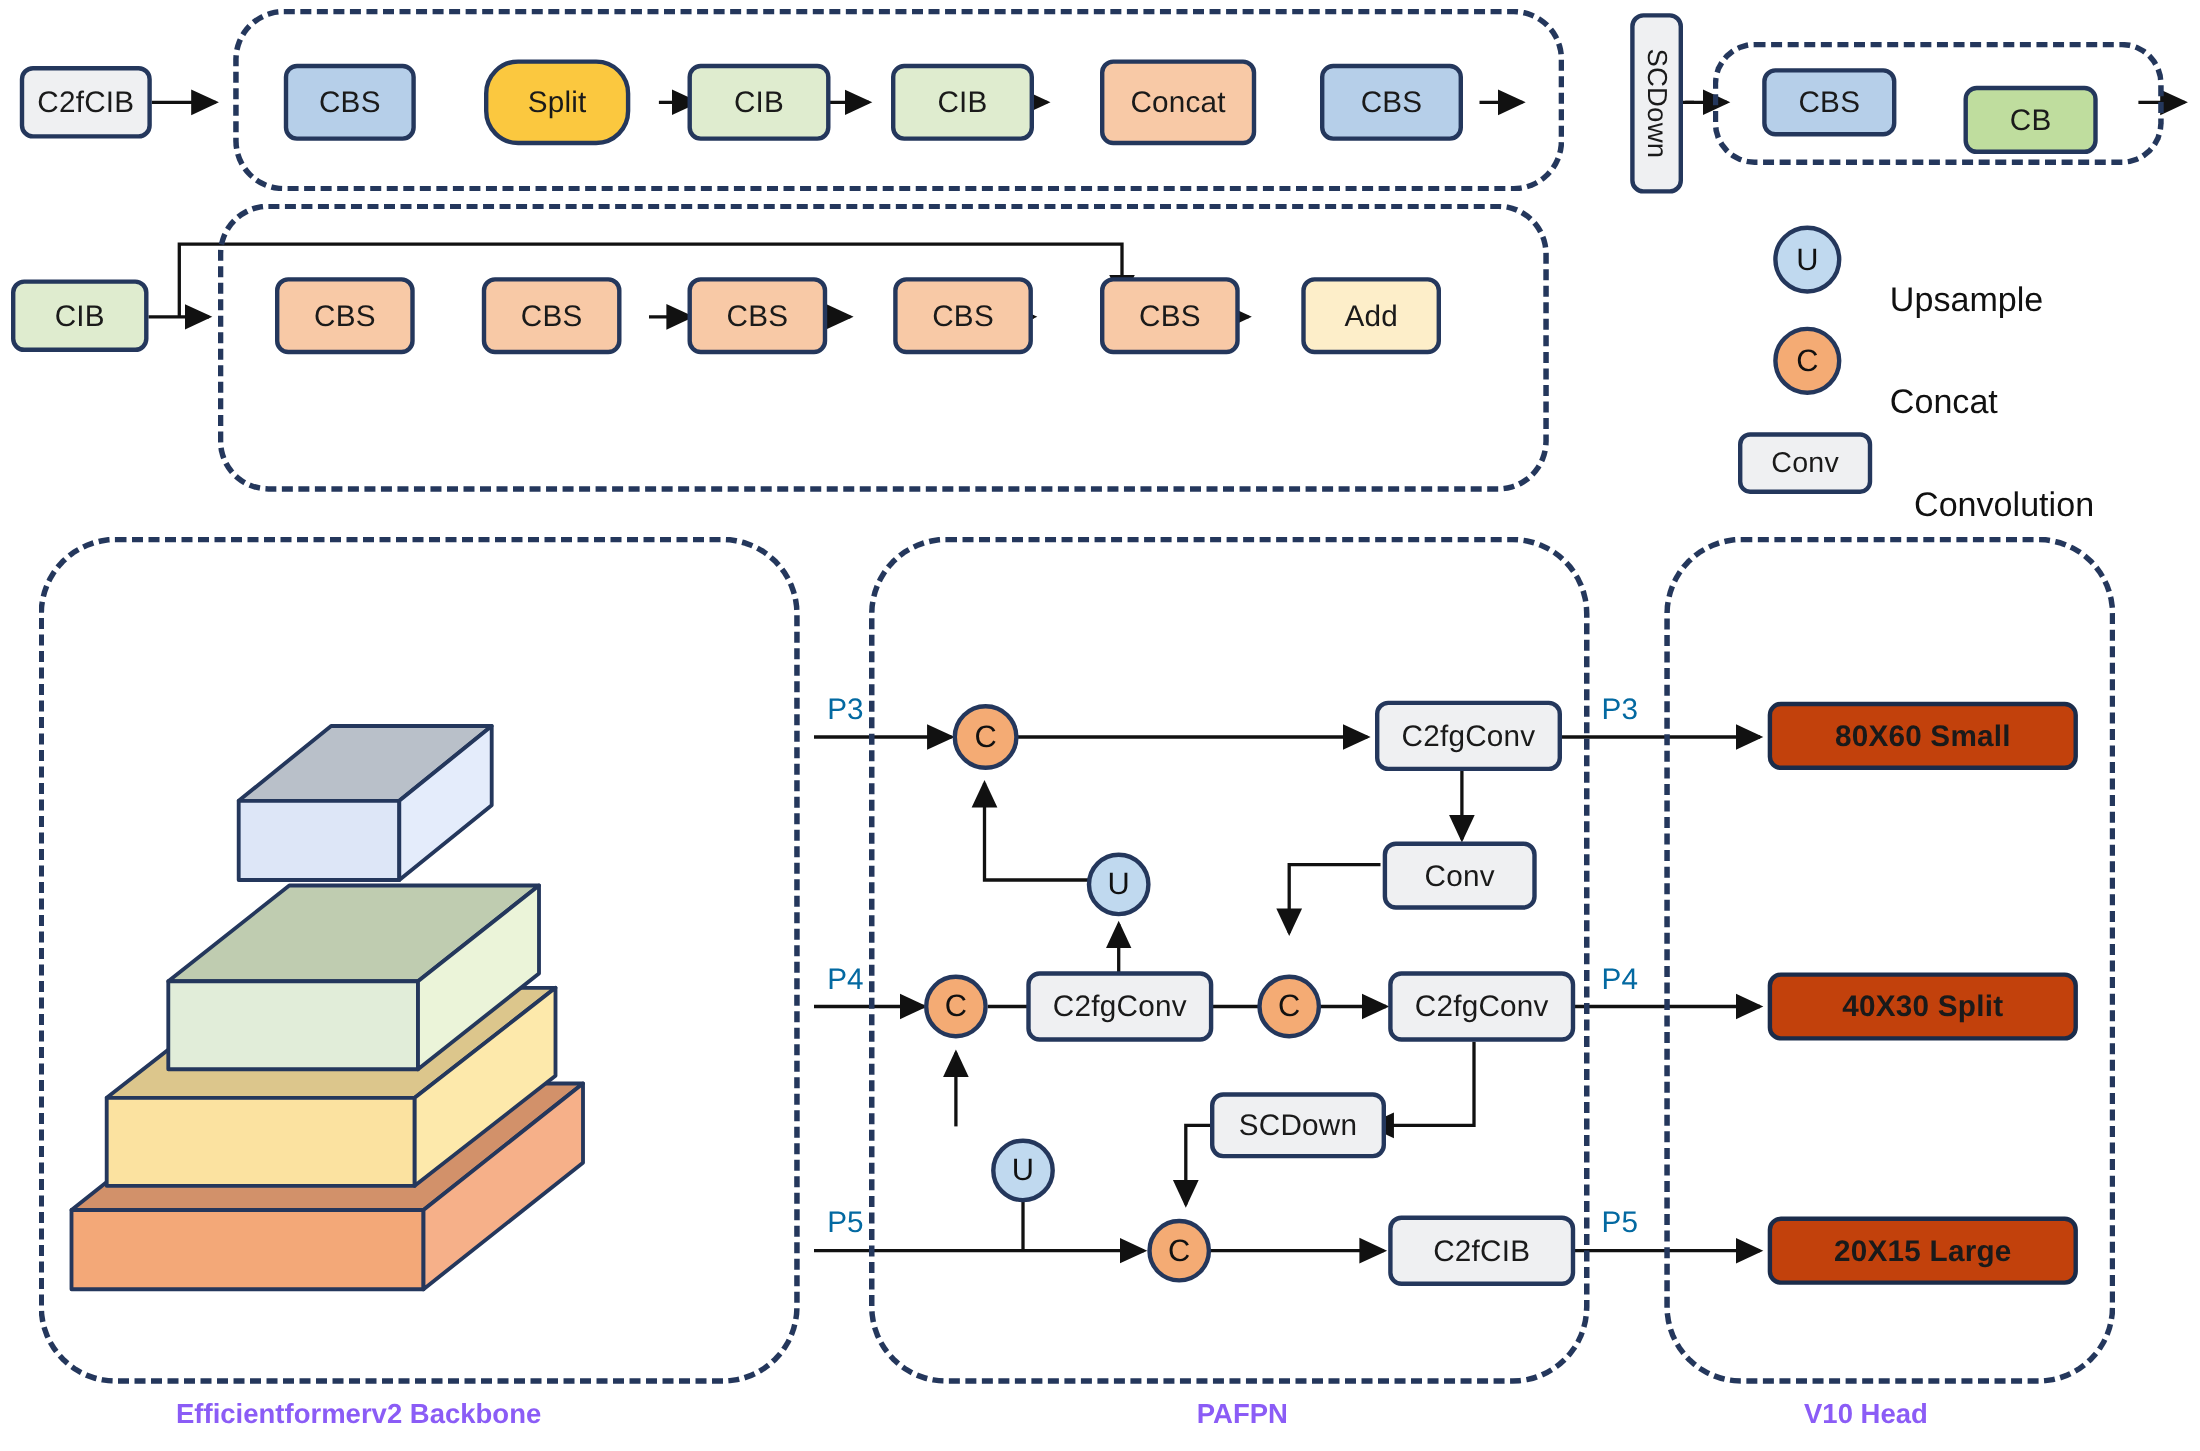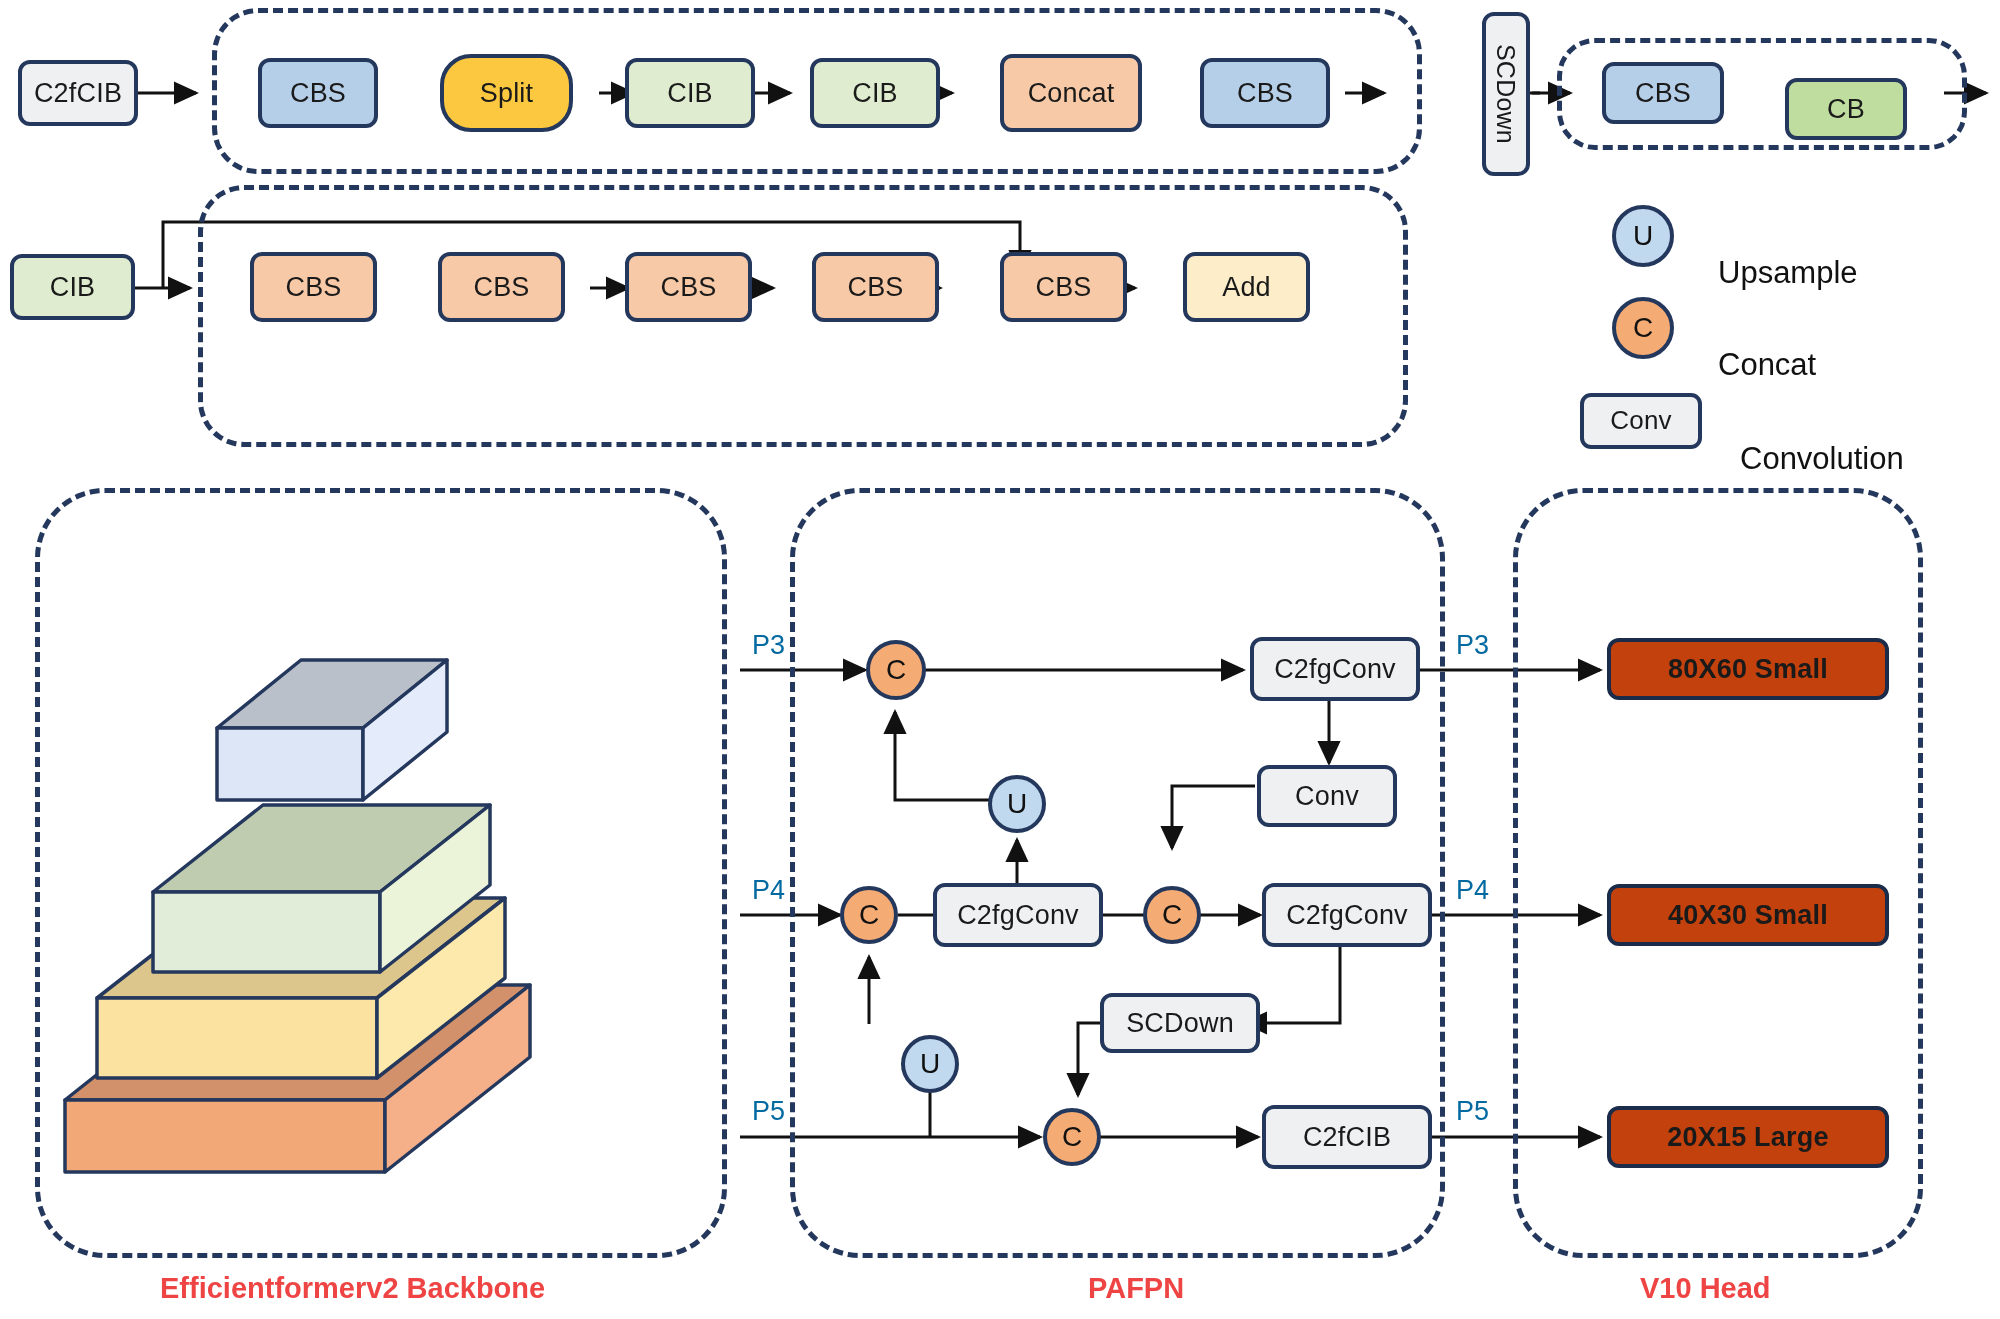--- a/index.html
+++ b/index.html
@@ -30,21 +30,21 @@
   .c-orange{background:#f4ab74;}
   .c-blue  {background:#c0d9ef;}
 
   
   .dash{position:absolute;box-sizing:border-box;border:5px dashed #24375c;
         border-radius:46px;background:transparent;}
   .dash-sm{border-radius:38px;}
 
   
   .lbl{position:absolute;font-size:27px;color:#0369a1;white-space:nowrap;}
-  .lbl-lg{position:absolute;font-size:29px;font-weight:700;color:#ef4444;white-space:nowrap;}
+  .lbl-lg{position:absolute;font-size:25px;font-weight:700;color:#8b5cf6;white-space:nowrap;}
   .lbl-leg{position:absolute;font-size:31px;font-weight:400;color:#111;white-space:nowrap;margin-top:36px;}
 
   
   svg.wires{position:absolute;left:0;top:0;width:2000px;height:1319px;
             pointer-events:none;overflow:visible;}
   .ln{stroke:#111;stroke-width:3;fill:none;}
 
   
   .slabwrap{position:absolute;left:35px;top:500px;width:690px;height:700px;}
   svg.slabs{position:absolute;left:0;top:0;width:690px;height:700px;overflow:visible;}
@@ -217,18 +217,18 @@
 
   <div class="lbl-lg" style="left:1088px;top:1272px;">PAFPN</div>
 
   <div class="dash" style="left:1513px;top:488px;width:410px;height:770px;border-radius:70px;"></div>
 
   <div class="lbl" style="left:1456px;top:630px;">P3</div>
   <div class="lbl" style="left:1456px;top:875px;">P4</div>
   <div class="lbl" style="left:1456px;top:1096px;">P5</div>
 
   <div class="node n-head" style="left:1607px;top:638px;width:282px;height:62px;">80X60  Small</div>
-  <div class="node n-head" style="left:1607px;top:884px;width:282px;height:62px;">40X30  Small</div>
+  <div class="node n-head" style="left:1607px;top:884px;width:282px;height:62px;">40X30  Split</div>
   <div class="node n-head" style="left:1607px;top:1106px;width:282px;height:62px;">20X15  Large</div>
 
   <div class="lbl-lg" style="left:1640px;top:1272px;">V10 Head</div>
 
 </div>
 
 </body></html>

